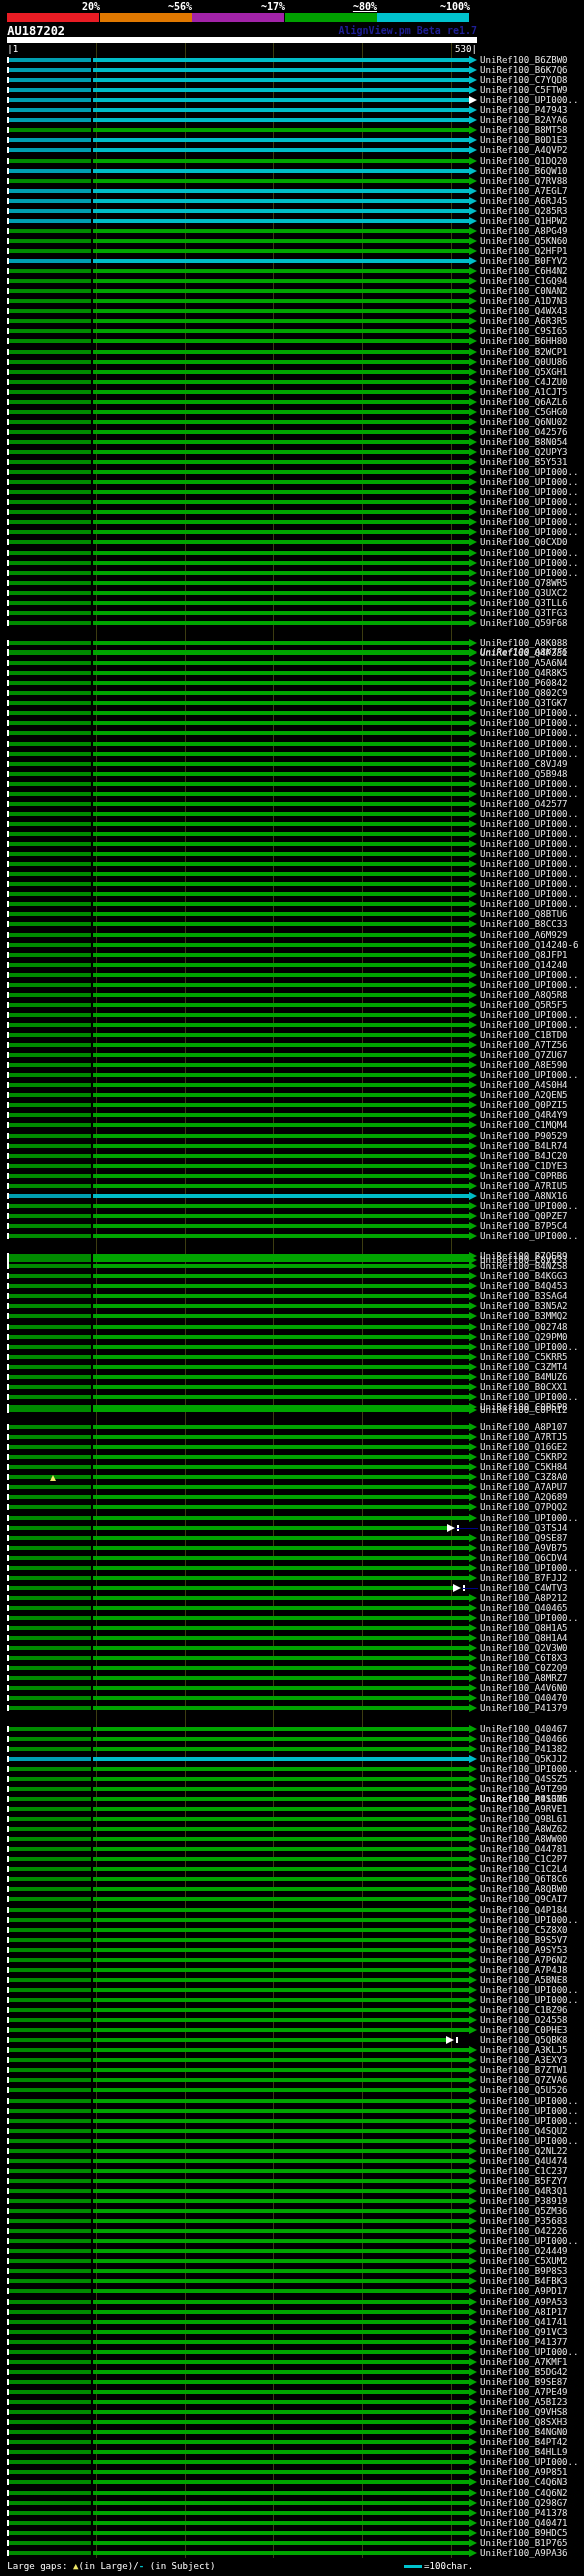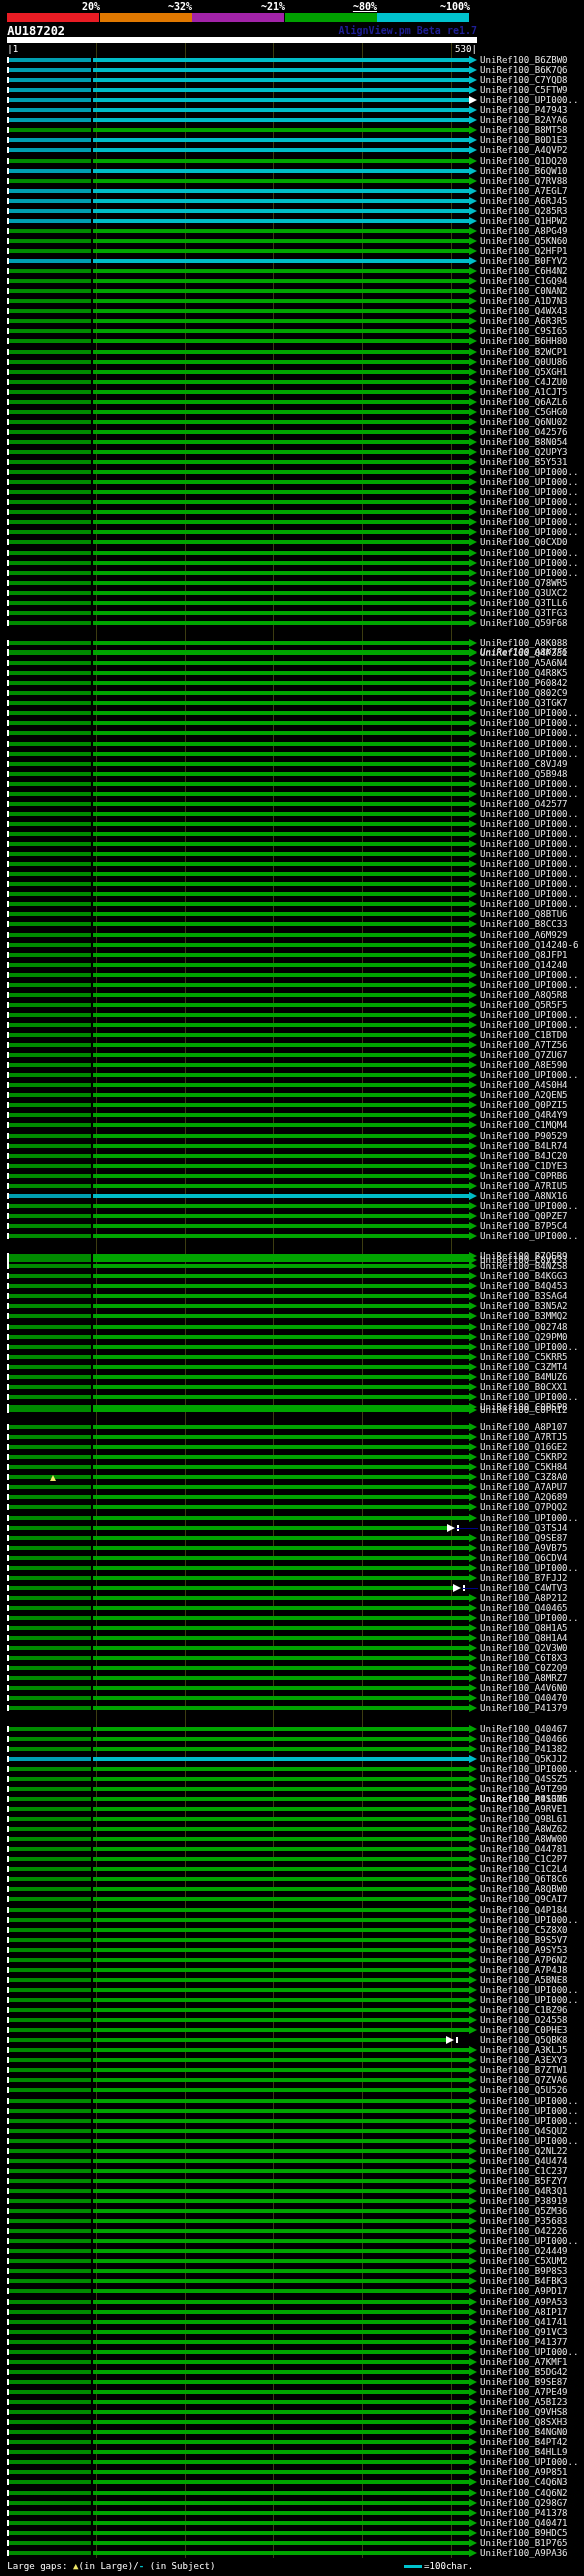--- a/index.html
+++ b/index.html
@@ -44,23 +44,23 @@
   .dash-glyph { color:#00c3cd; font-weight:bold; }
   #scale-swatch { position:absolute; left:404px; top:4.6px; width:18.3px; height:3.7px; background:#00c3cd; }
   #scale-text { position:absolute; left:424px; top:0; white-space:pre; }
 </style>
 </head>
 <body>
 
 <div id="scale-legend">
     <div class="scale-lbl" style="left: 36px;">20%</div>
     <div class="scale-seg" style="left: 7.3px; width: 92px; background: rgb(232, 28, 36);"></div>
-    <div class="scale-lbl" style="left: 128px;">~32%</div>
+    <div class="scale-lbl" style="left: 128px;">~56%</div>
     <div class="scale-seg" style="left: 100px; width: 92px; background: rgb(224, 120, 0);"></div>
-    <div class="scale-lbl" style="left: 221px;">~21%</div>
+    <div class="scale-lbl" style="left: 221px;">~17%</div>
     <div class="scale-seg" style="left: 192px; width: 92px; background: rgb(162, 35, 168);"></div>
     <div class="scale-lbl" style="left: 313px; text-decoration: underline;">~80%</div>
     <div class="scale-seg" style="left: 285px; width: 92px; background: rgb(0, 160, 0);"></div>
     <div class="scale-lbl" style="left: 406px;">~100%</div>
     <div class="scale-seg" style="left: 377px; width: 92px; background: rgb(0, 195, 205);"></div>
   </div>
 
 <div id="query-title">AU187202</div>
 <div id="app-title">AlignView.pm Beta re1.7</div>
 

